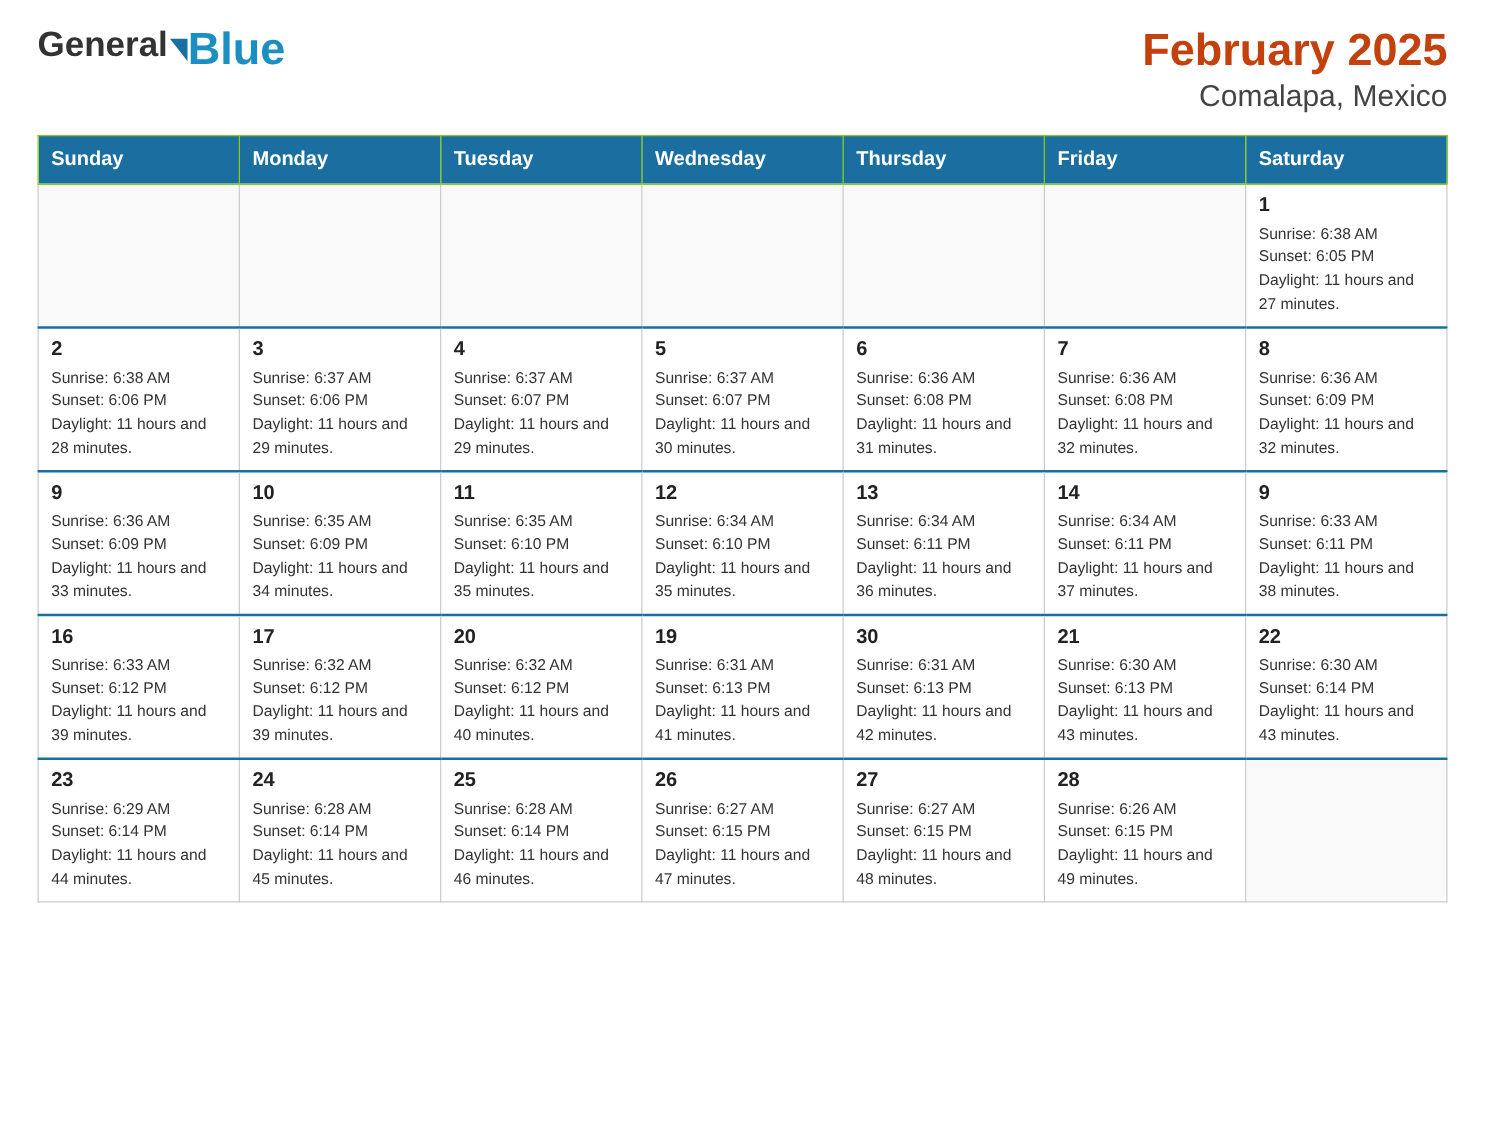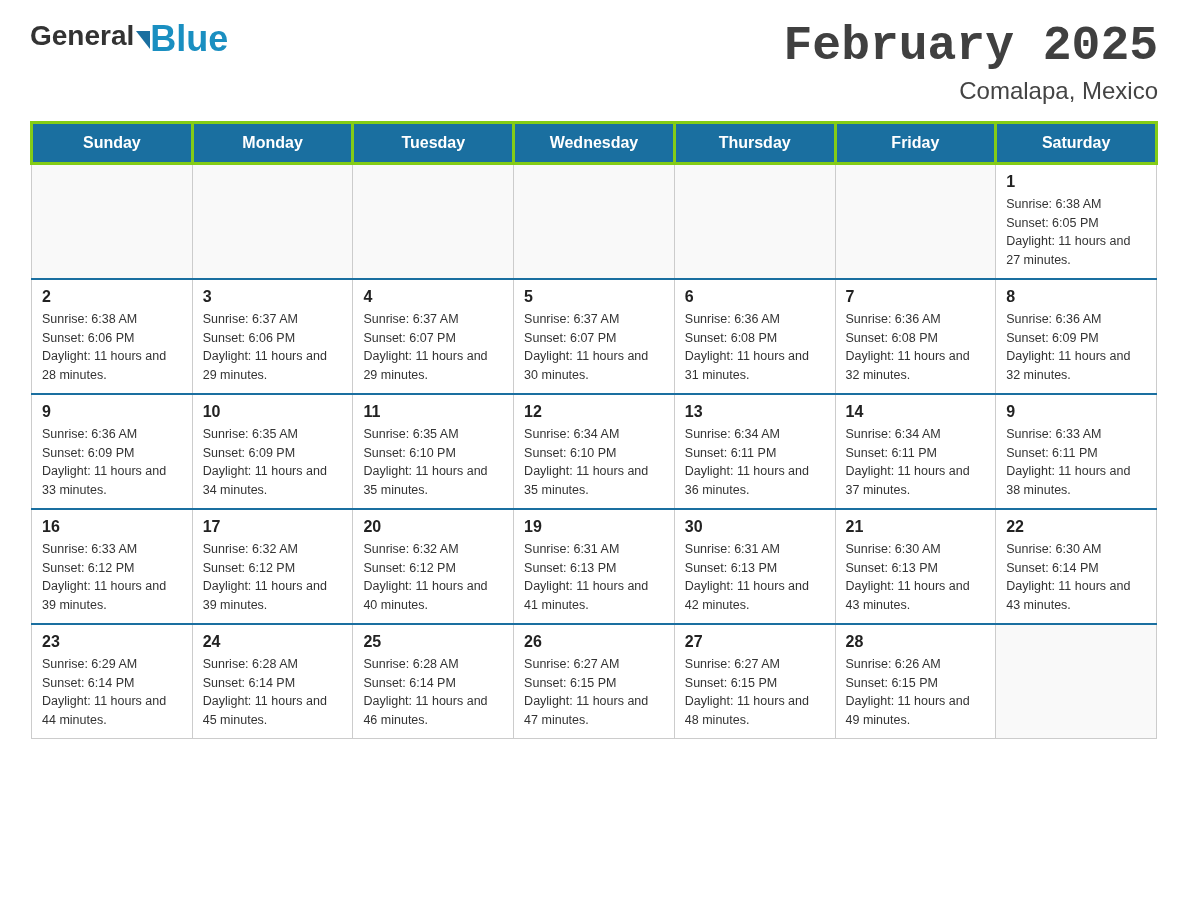--- a/index.html
+++ b/index.html
@@ -42,44 +42,43 @@
     .logo-blue {
       font-size: 36px;
       font-weight: bold;
       color: #1a8fc1;
       margin-top: -2px;
     }
     .title-area {
       text-align: right;
     }
     .main-title {
-      font-size: 48px;
-      font-weight: bold;
-      color: #404040;
+      font-size: 36px;
+      font-weight: bold;
+      color: #c2410c;
       line-height: 1.1;
-      font-family: Liberation Mono, monospace;
     }
     .subtitle {
       font-size: 24px;
       color: #444;
       margin-top: 4px;
     }
     .calendar {
       width: 100%;
       border-collapse: collapse;
       border: 1px solid #aaa;
     }
     .calendar th {
       background-color: #1a6fa0;
       color: #fff;
-      text-align: center;
+      text-align: left;
       padding: 10px 10px;
       font-size: 16px;
       font-weight: bold;
-      border: 3px solid #84cc16;
+      border: 1px solid #84cc16;
     }
     .calendar td {
       vertical-align: top;
       border: 1px solid #ccc;
       padding: 8px 10px;
       width: 14.28%;
       min-height: 100px;
       font-size: 13px;
       color: #333;
     }

